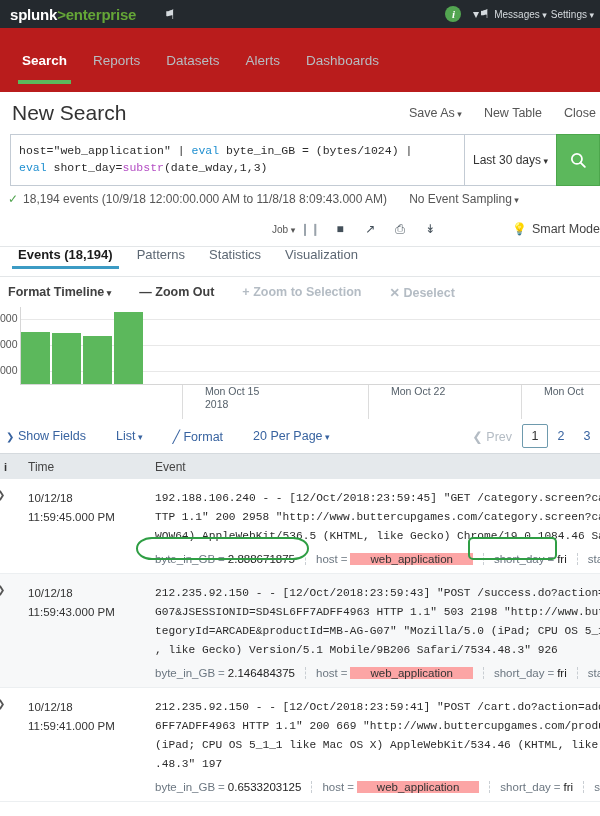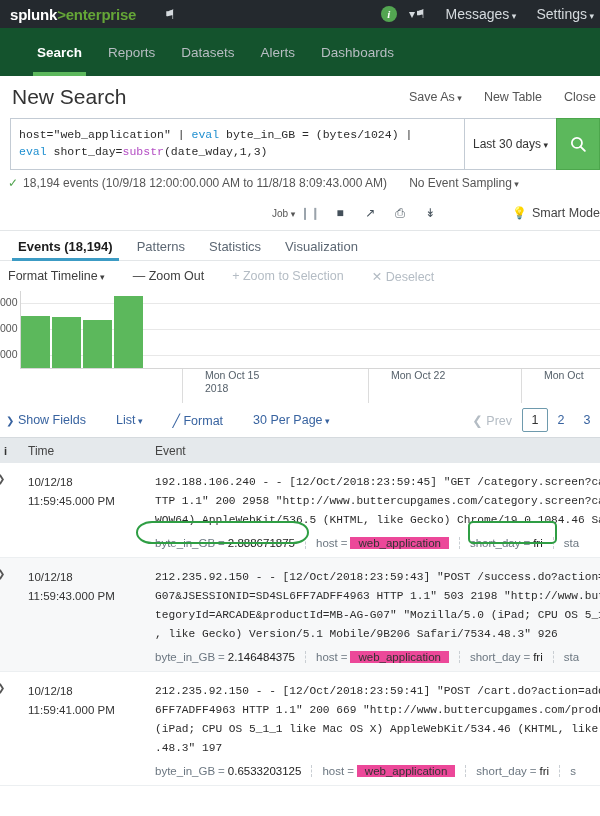--- a/index.html
+++ b/index.html
@@ -29,28 +29,28 @@
     display: flex; align-items: center; gap: 0;
   }
   .info-badge {
     width: 16px; height: 16px; border-radius: 50%; background: #53a551;
     color: #fff; font-size: 11px; font-weight: bold; font-style: italic;
     display: flex; align-items: center; justify-content: center;
     font-family: "Liberation Serif", serif;
   }
   .flag2 { margin-left: 12px; color: #d5dade; font-size: 12px; transform: scaleX(-1); }
   .tb-item {
-    margin-left: 20px; color: #d5dade; font-size: 14px; white-space: nowrap;
+    margin-left: 4px; color: #d5dade; font-size: 10px; white-space: nowrap;
   }
   .caret-dn::after { content: " \25BE"; font-size: 9px; }
 
   
   .navbar {
-    height: 48px; background: #14532d; display: flex; align-items: center;
-    padding-left: 24px;
+    height: 64px; background: #b91c1c; display: flex; align-items: center;
+    padding-left: 9px;
   }
   .nav-item {
     color: #b7bdc2; font-size: 13.5px; padding: 0 13px; height: 48px;
     display: flex; align-items: center; position: relative; white-space: nowrap;
   }
   .nav-item.active { color: #ffffff; font-weight: bold; }
   .nav-item.active::after {
     content: ""; position: absolute; left: 9px; right: 9px; bottom: 0;
     height: 4px; background: #5cb85c;
   }
@@ -108,34 +108,34 @@
   }
   .jbtn.dark { color: #44505a; }
   .smart {
     position: absolute; right: 0px; display: flex; align-items: center;
     white-space: nowrap; color: #444; font-size: 12.5px;
   }
   .smart .bulb { color: #53a551; margin-right: 5px; font-size: 12px; }
   .divider { height: 1px; background: #e3e6e8; }
 
   
-  .tabs { display: flex; align-items: flex-end; height: 30px; padding-left: 6px; border-bottom: 1px solid #e3e6e8; }
+  .tabs { display: flex; align-items: flex-start; height: 30px; padding-left: 6px; border-bottom: 1px solid #e3e6e8; }
   .tab {
     font-size: 13px; color: #5c6773; padding: 0 12px 6px 12px;
     position: relative; white-space: nowrap;
   }
   .tab.active { color: #1c1c1c; font-weight: bold; }
   .tab.active::after {
     content: ""; position: absolute; left: 6px; right: 6px; bottom: -1px;
     height: 3px; background: #3c9bc4;
   }
 
   
   .tltoolbar { display: flex; align-items: center; height: 30px; padding-left: 8px; font-size: 12.5px; }
-  .tl-item { color: #3863a0; margin-right: 28px; white-space: nowrap; }
+  .tl-item { color: #3863a0; margin-right: 28px; white-space: nowrap; font-weight: bold; }
   .tl-item.dark { color: #404040; }
   .tl-item.dis { color: #b4bcc4; }
 
   
   .timeline { position: relative; height: 78px; margin-left: 0px; }
   .tl-plot { position: absolute; left: 20px; right: 0; top: 0; bottom: 0; }
   .gridline { position: absolute; left: 0; right: 0; height: 1px; background: #e8e8e8; }
   .axisbase { position: absolute; left: 0; right: 0; bottom: 0; height: 1px; background: #d6d6d6; }
   .vaxis { position: absolute; left: 0; top: 0; bottom: 0; width: 1px; background: #d6d6d6; }
   .ylab {
@@ -186,21 +186,21 @@
   }
   .e-fields {
     display: flex; align-items: center; margin-top: 7px; font-size: 11.5px;
     color: #666; white-space: nowrap; overflow: hidden;
   }
   .fld { display: flex; align-items: flex-end; padding-right: 10px; }
   .fld + .fld { border-left: 1px dashed #c9ced3; padding-left: 10px; }
   .fld .k { color: #6b7680; }
   .fld .eq { color: #8a939b; margin: 0 3px; }
   .fld .v { color: #222; }
-  .fld .v.hl { background: #ec4899; padding: 0 8px; color: #333; }
+  .fld .v.hl { background: #fca5a5; padding: 0 20px; color: #333; }
 
   
   .anno {
     position: absolute; border: 2.5px solid #2f9e44; border-radius: 16px/50%;
     pointer-events: none;
   }
   .anno.sq { border-radius: 5px; }
 </style>
 </head>
 <body>
@@ -322,21 +322,21 @@
     </div>
     <div class="xtick" style="left:521px">
       <span>Mon Oct</span>
     </div>
   </div>
 
   <div class="listctl">
     <span class="lc"><span class="chev">❯</span> <span>Show Fields</span></span>
     <span class="lc caret-dn">List</span>
     <span class="lc"><span>╱</span> <span>Format</span></span>
-    <span class="lc caret-dn">30 Per Page</span>
+    <span class="lc caret-dn">20 Per Page</span>
     <span class="pager">
       <span class="pg-prev">❮ <span>Prev</span></span>
       <span class="pg-num cur">1</span>
       <span class="pg-num">2</span>
       <span class="pg-num">3</span>
     </span>
   </div>
 
   <div class="thead">
     <div class="th-i">i</div>

